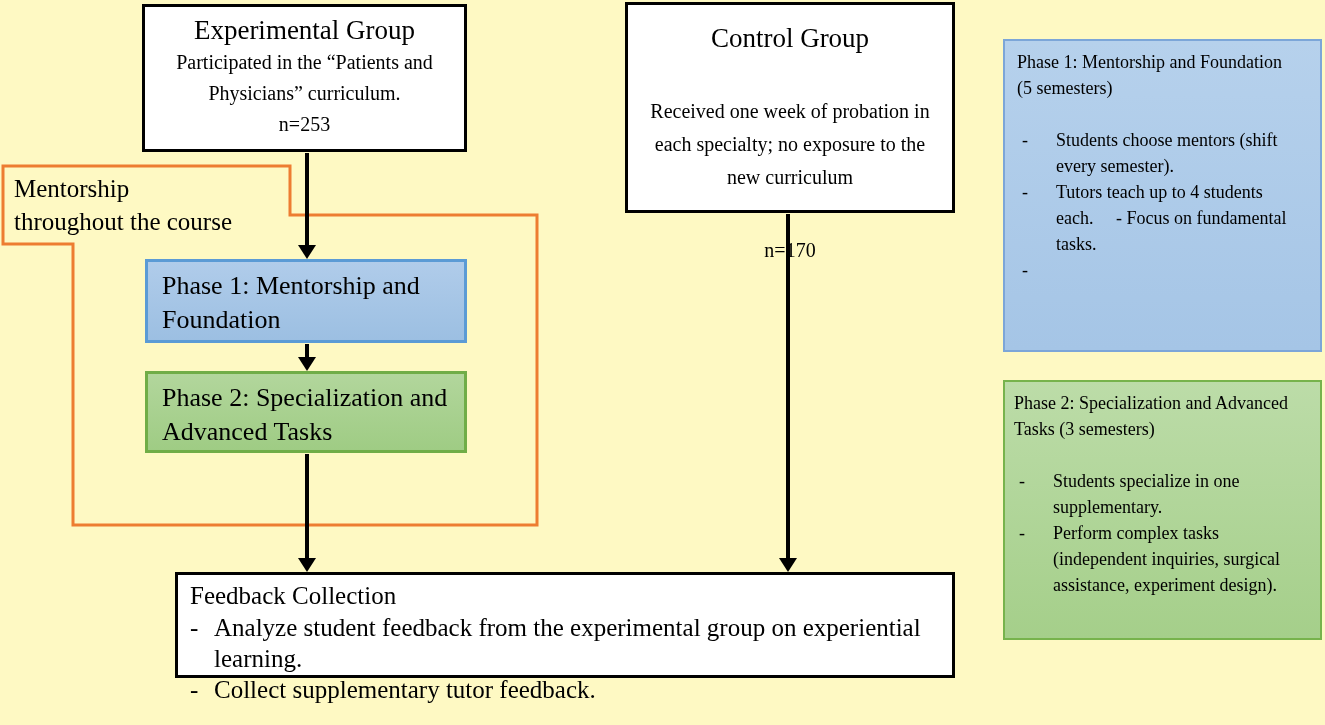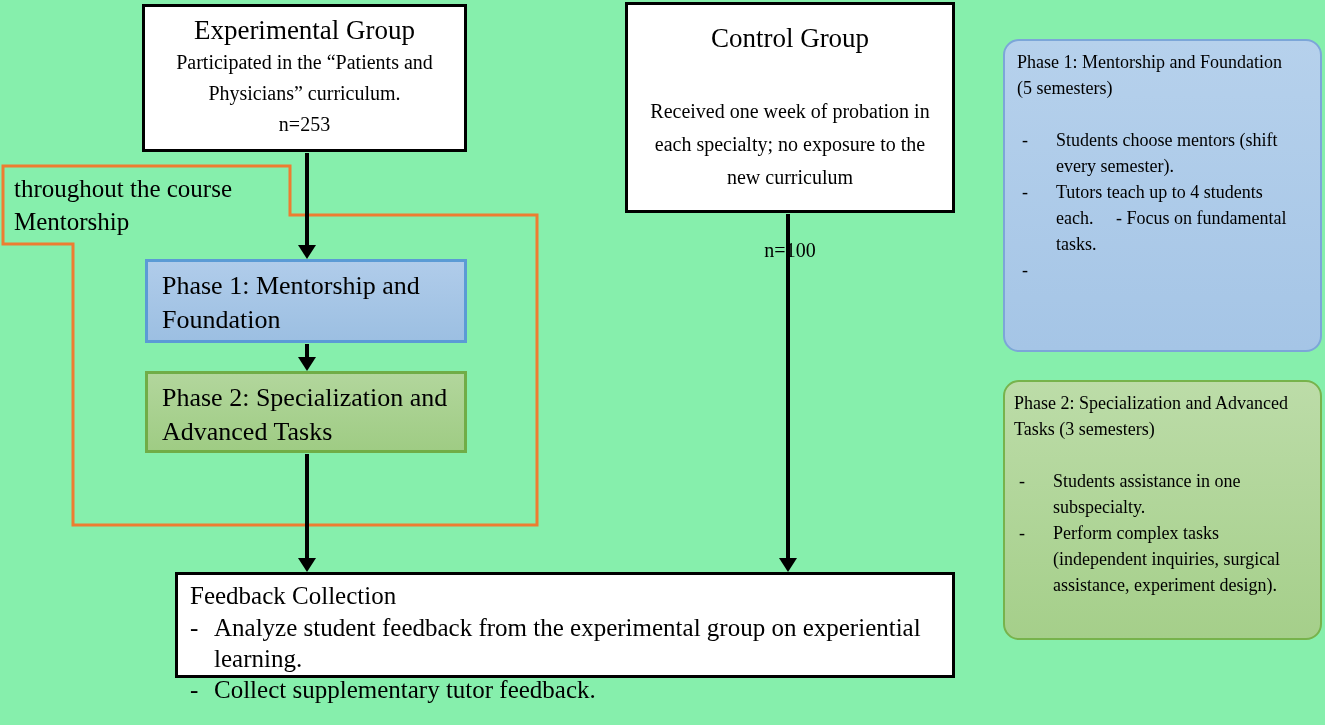--- a/index.html
+++ b/index.html
@@ -1,17 +1,17 @@
 <!DOCTYPE html>
 <html><head>
 <meta charset="utf-8">
 <style>
   html,body{margin:0;padding:0;background:#ffffff;}
   #canvas{
-    position:relative;width:1325px;height:725px;background:#86efac;
+    position:relative;width:1325px;height:725px;background:#fef9c3;
     font-family:"Liberation Serif","DejaVu Serif",serif;color:#000;
     overflow:hidden;
   }
   .abs{position:absolute;box-sizing:border-box;}
   
   .black-box{background:#ffffff;border:3px solid #000;}
   .exp-box{left:142px;top:4px;width:325px;height:148px;text-align:center;padding-top:7px;}
   .ctrl-box{left:625px;top:2px;width:330px;height:211px;text-align:center;padding-top:17px;}
   .group-title{font-size:27px;line-height:33px;}
   .group-body{font-size:20px;line-height:31px;padding:0 10px;}
@@ -22,21 +22,21 @@
   .feedback-box{left:175px;top:572px;width:780px;height:106px;padding:5px 12px;font-size:25px;line-height:31px;}
   .feedback-title{line-height:32px;}
   
   .mentor-note{left:14px;top:172px;width:280px;font-size:25px;line-height:33px;}
   
   .brow{display:flex;align-items:flex-start;}
   .bdash{flex:0 0 auto;}
   .btext{white-space:pre-wrap;}
   .feedback-box .bdash{width:24px;}
   
-  .panel{left:1003px;width:319px;padding:8px 22px 8px 12px;font-size:18px;line-height:26px;border-radius:16px;}
+  .panel{left:1003px;width:319px;padding:8px 22px 8px 12px;font-size:18px;line-height:26px;}
   .panel-blue{top:39px;height:313px;background:linear-gradient(180deg,#b6d1ec,#a5c5e6);border:2px solid #7ca6d8;}
   .panel-green{top:380px;height:260px;background:linear-gradient(180deg,#bcdca8,#a5cf8a);border:2px solid #77b34c;padding-left:9px;}
   .panel-title{margin-bottom:26px;}
   .panel .bdash{width:34px;padding-left:5px;}
   
   #overlay{position:absolute;left:0;top:0;width:1325px;height:725px;}
 </style>
 </head>
 <body>
 
@@ -60,26 +60,26 @@
 
   <div class="abs black-box exp-box">
     <div class="group-title">Experimental Group</div>
     <div class="group-body">Participated in the “Patients and Physicians” curriculum.</div>
     <div class="group-body">n=253</div>
   </div>
 
   <div class="abs black-box ctrl-box">
     <div class="group-title">Control Group</div>
     <div class="group-body">Received one week of probation in each specialty; no exposure to the new curriculum</div>
-    <div class="group-body">n=100</div>
+    <div class="group-body">n=170</div>
   </div>
 
   <div class="abs mentor-note">
+    <div>Mentorship</div>
     <div>throughout the course</div>
-    <div>Mentorship</div>
   </div>
 
   <div class="abs phase-box phase1-box">
     <div>Phase 1: Mentorship and Foundation</div>
   </div>
 
   <div class="abs phase-box phase2-box">
     <div>Phase 2: Specialization and Advanced Tasks</div>
   </div>
 
@@ -107,21 +107,21 @@
     </div>
     <div class="brow">
       <span class="bdash">-</span>
     </div>
   </div>
 
   <div class="abs panel panel-green">
     <div class="panel-title">Phase 2: Specialization and Advanced Tasks (3 semesters)</div>
     <div class="brow">
       <span class="bdash">-</span>
-      <span class="btext">Students assistance in one subspecialty.</span>
+      <span class="btext">Students specialize in one supplementary.</span>
     </div>
     <div class="brow">
       <span class="bdash">-</span>
       <span class="btext">Perform complex tasks (independent inquiries, surgical assistance, experiment design).</span>
     </div>
   </div>
 
 </div>
 
 </body></html>

